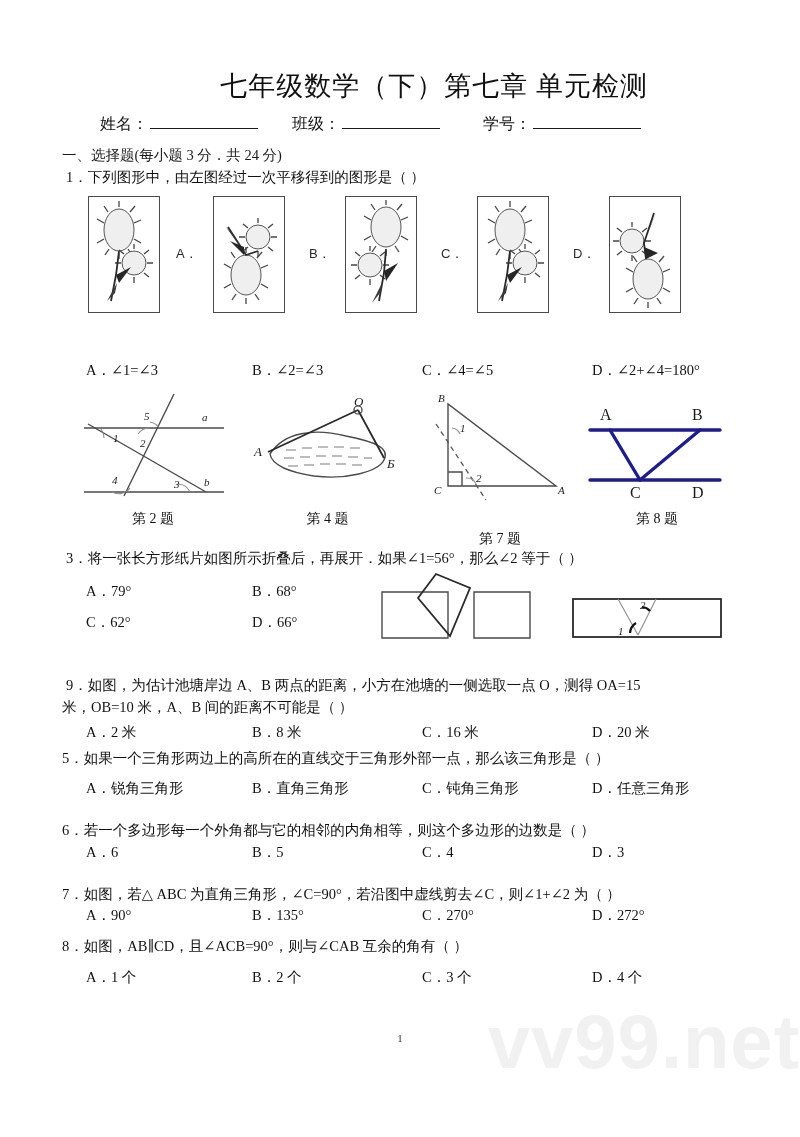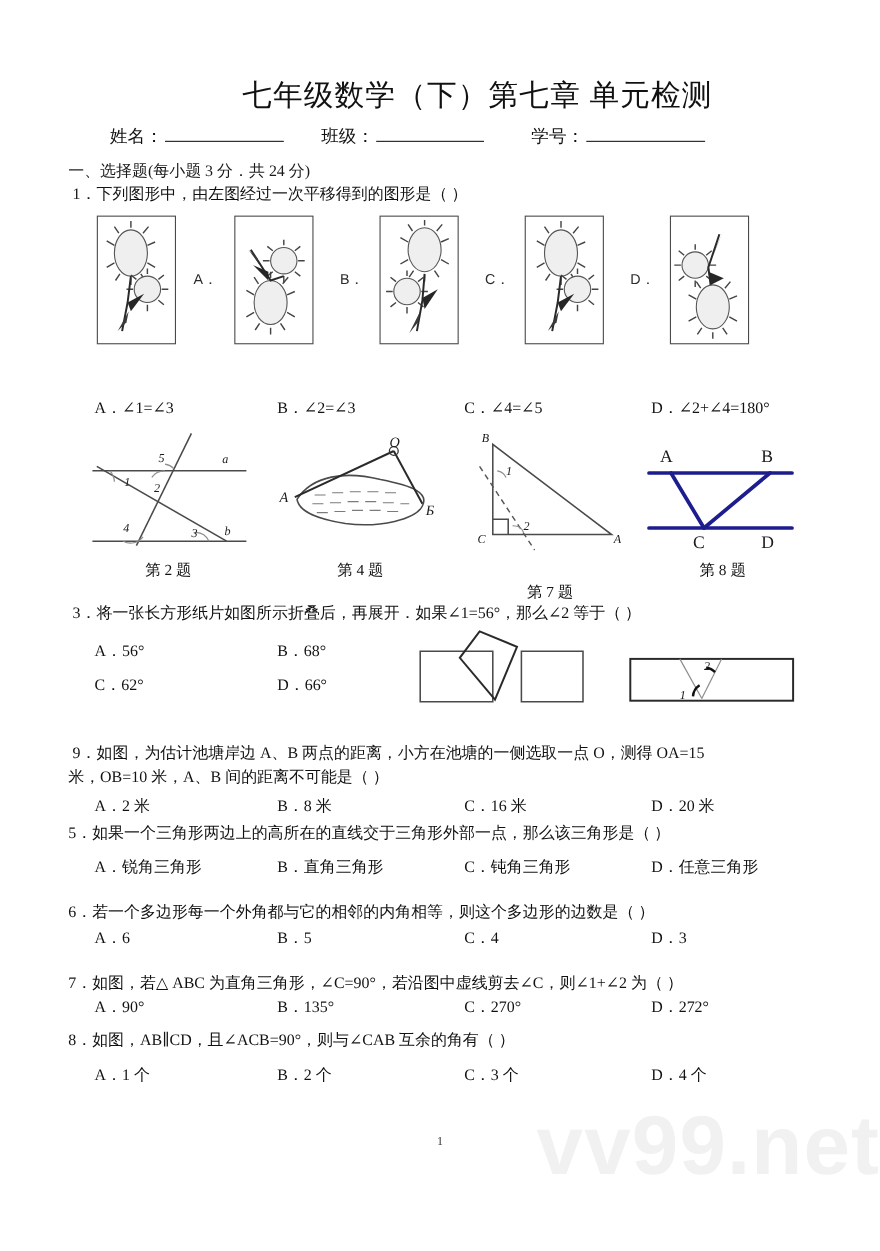--- a/index.html
+++ b/index.html
@@ -384,21 +384,21 @@
       <text x="18" y="24" class="lbl-up">A</text>
       <text x="110" y="24" class="lbl-up">B</text>
       <text x="48" y="102" class="lbl-up">C</text>
       <text x="110" y="102" class="lbl-up">D</text>
     </svg>
   </div>
   <div class="caption" style="left:582px; top:510px; width:150px;">第 8 题</div>
 
   <div class="q-text" style="top:548px;">3．将一张长方形纸片如图所示折叠后，再展开．如果∠1=56°，那么∠2 等于（        ）</div>
   <div class="opt-row" style="top:582px;">
-    <span class="opt c0">A．56°</span>
+    <span class="opt c0">A．79°</span>
     <span class="opt c1">B．68°</span>
   </div>
   <div class="opt-row" style="top:613px;">
     <span class="opt c0">C．62°</span>
     <span class="opt c1">D．66°</span>
   </div>
 
   <div class="foldwrap" style="left:378px; top:562px;">
     <svg width="155" height="78" viewBox="0 0 155 78">
       <path d="M4 30 L70 30 L70 76 L4 76 Z" class="ln"></path>

